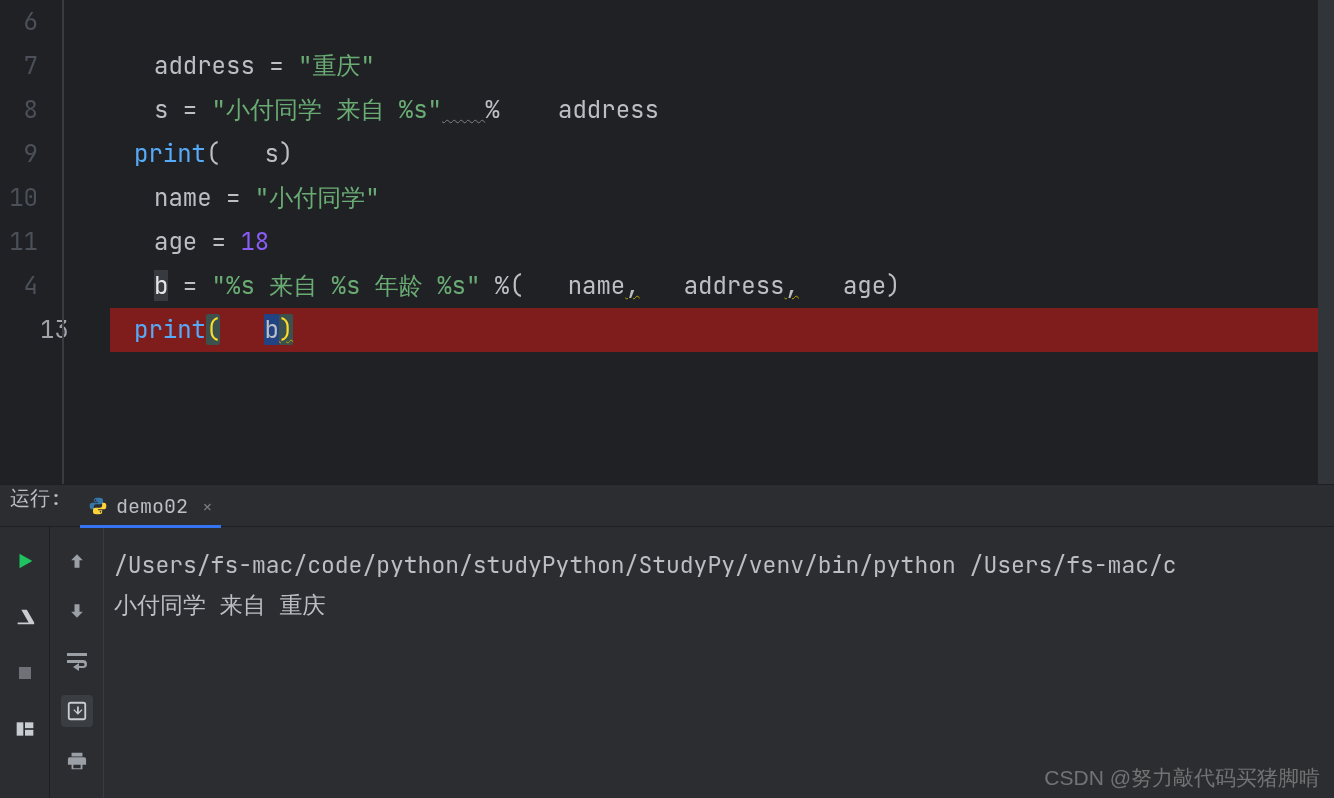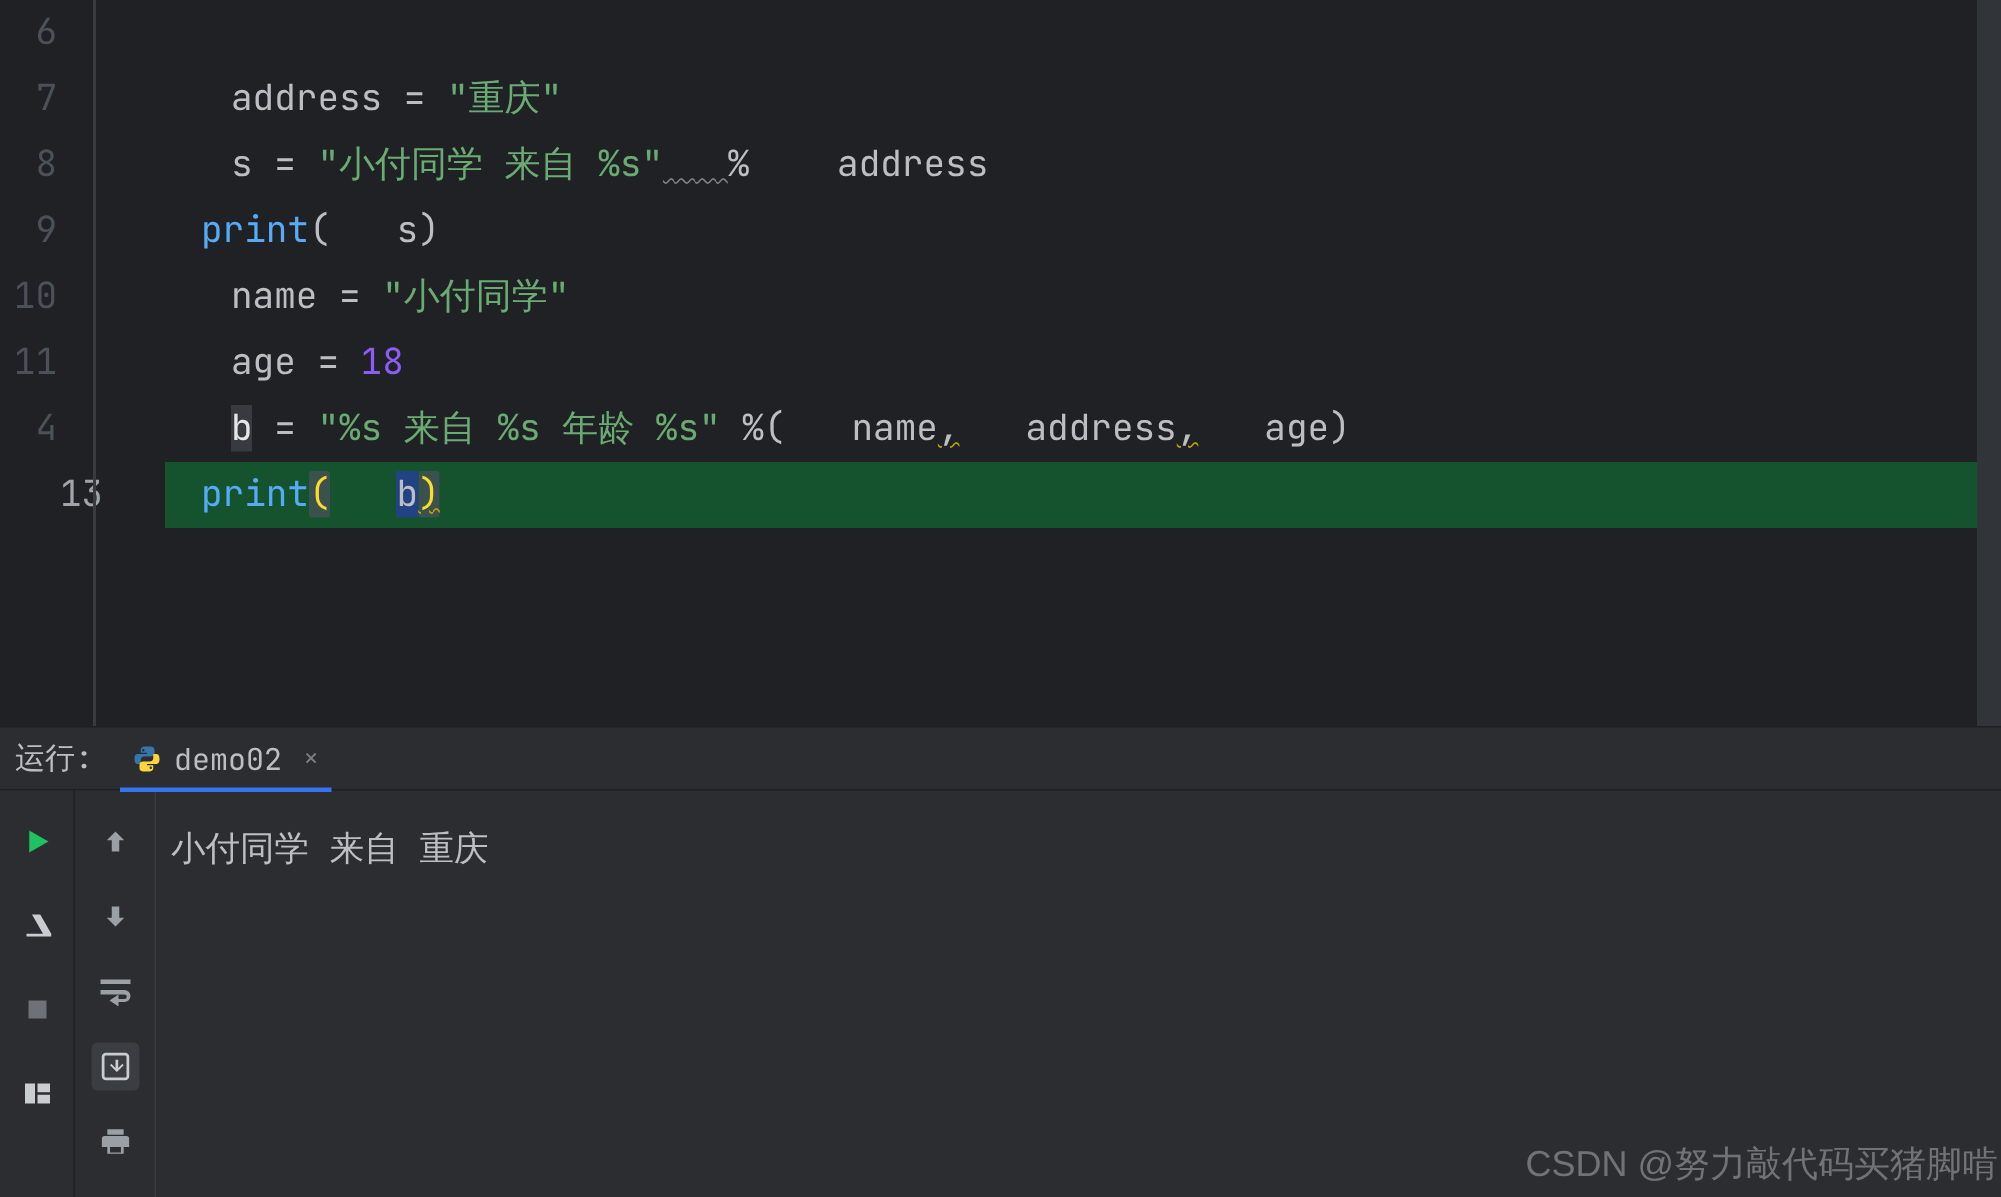--- a/index.html
+++ b/index.html
@@ -40,21 +40,21 @@
     padding-left: 46px;
     font-size: 24px;
     position: relative;
   }
   .code-line {
     height: 44px;
     line-height: 44px;
     white-space: pre;
   }
   .code-line.active {
-    background: #14532d;
+    background: #7f1d1d;
   }
   .tok-var { color: #bcbec4; margin-left: 44px; }
   .tok-op  { color: #bcbec4; }
   .tok-str { color: #6aab73; }
   .tok-num { color: #8b5cf6; }
   .tok-call{ color: #57aaf7; margin-left: 24px; }
   .tok-paren { color: #bcbec4; }
   .tok-paren-hl {
     background: #3b514d;
     color: #fddb2a;
@@ -80,21 +80,20 @@
   .run-panel {
     height: 314px;
     display: flex;
     flex-direction: column;
     background: #2b2d30;
     border-top: 1px solid #1e1f22;
   }
   .run-header {
     height: 42px;
     display: flex;
-    align-items: center;
     padding-left: 10px;
     font-size: 20px;
     color: #bcbec4;
     border-bottom: 1px solid #1e1f22;
   }
   .run-header .label { margin-right: 18px; }
   .run-tab {
     display: flex;
     align-items: center;
     gap: 8px;
@@ -159,24 +158,24 @@
     flex: 1;
     padding: 18px 0 0 10px;
     font-size: 23px;
     line-height: 40px;
     color: #bcbec4;
     white-space: pre;
     overflow: hidden;
   }
   .watermark {
     position: absolute;
-    right: 2px;
+    right: 14px;
     bottom: 6px;
     color: rgba(200,200,200,0.45);
-    font-size: 24px;
+    font-size: 21px;
     font-family: sans-serif;
   }
   .right-scroll {
     position: absolute;
     top: 0; right: 0;
     width: 16px;
     height: 484px;
     background: #313438;
   }
   svg { display: block; }
@@ -281,17 +280,17 @@
             <path fill="#c9ccd1" d="M12 7v6l-3-3-1 1 5 5 5-5-1-1-3 3V7z"></path>
           </svg>
       </div>
       <div class="icon-btn">
         <svg width="22" height="20" viewBox="0 0 24 22">
             <path fill="#9aa0a6" d="M6 2h12v4H6zM4 7h16a2 2 0 012 2v6h-4v5H6v-5H2V9a2 2 0 012-2zm4 8v4h8v-4z"></path>
           </svg>
       </div>
     </div>
 
-    <div class="console"><div>小付同学 来自 重庆</div><div></div></div>
+    <div class="console"><div>/Users/fs-mac/code/python/studyPython/StudyPy/venv/bin/python /Users/fs-mac/c</div><div>小付同学 来自 重庆</div><div></div></div>
   </div>
 </div>
 
 <div class="watermark">CSDN @努力敲代码买猪脚啃</div>
 
 </body></html>

